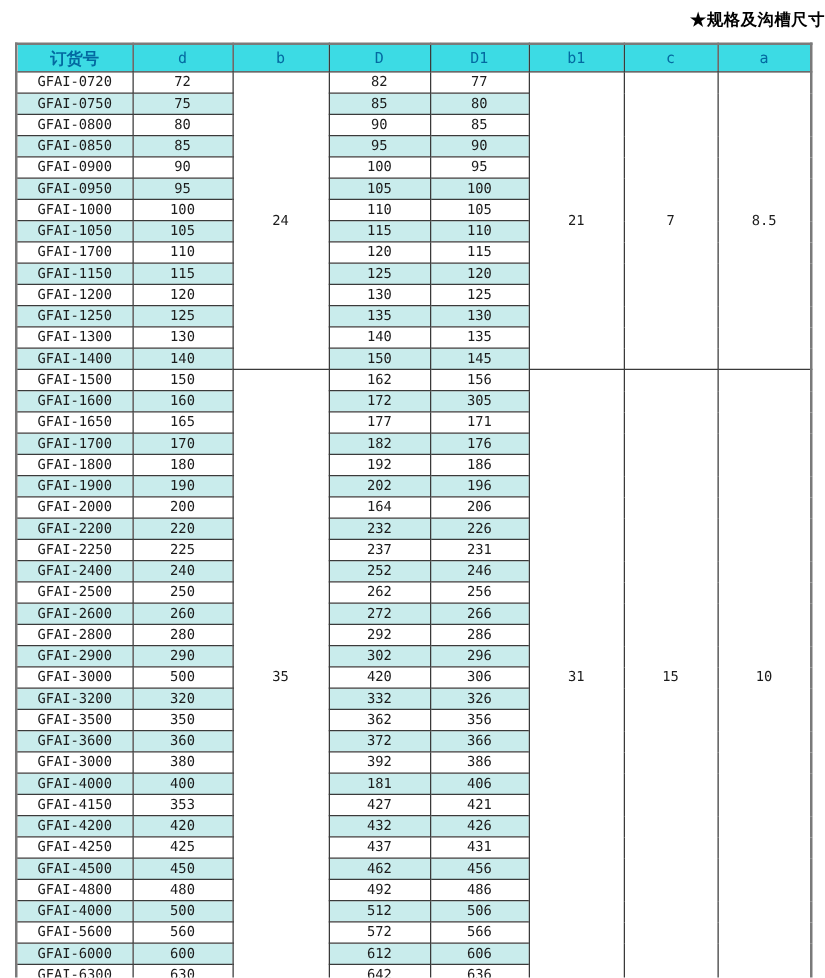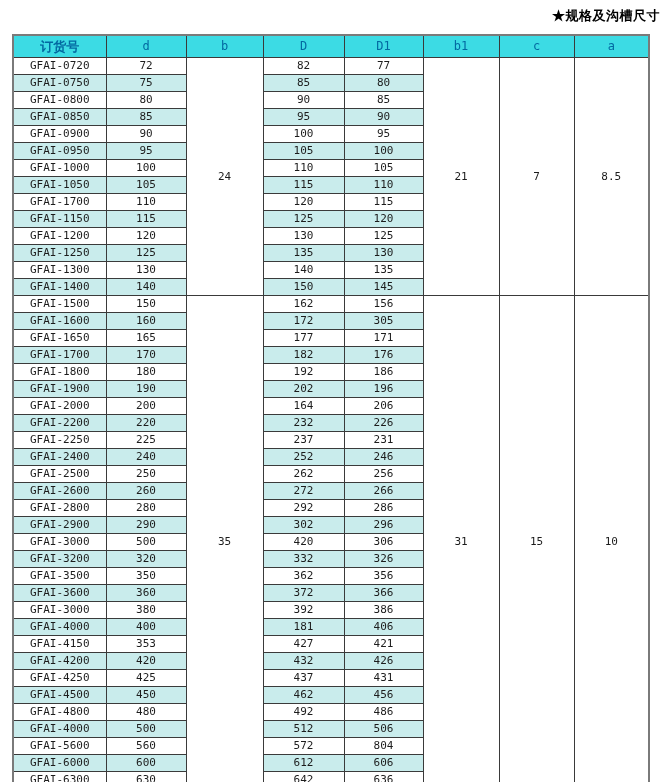--- a/index.html
+++ b/index.html
@@ -319,21 +319,21 @@
       <tr>
         <td class="stripe">GFAI-4000</td>
         <td class="stripe">500</td>
         <td class="stripe">512</td>
         <td class="stripe">506</td>
       </tr>
       <tr>
         <td>GFAI-5600</td>
         <td>560</td>
         <td>572</td>
-        <td>804</td>
+        <td>566</td>
       </tr>
       <tr>
         <td class="stripe">GFAI-6000</td>
         <td class="stripe">600</td>
         <td class="stripe">612</td>
         <td class="stripe">606</td>
       </tr>
       <tr>
         <td>GFAI-6300</td>
         <td>630</td>

